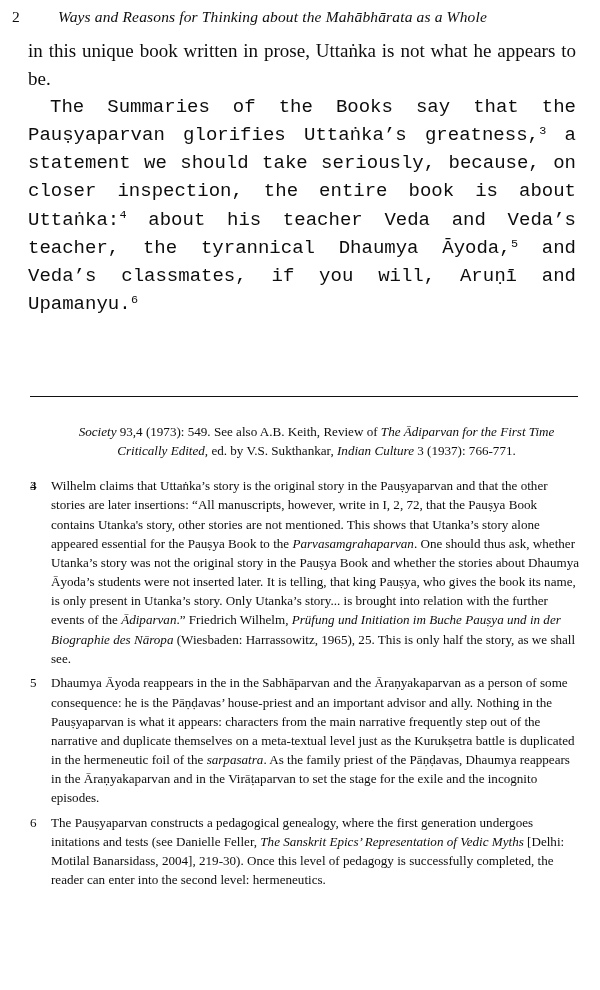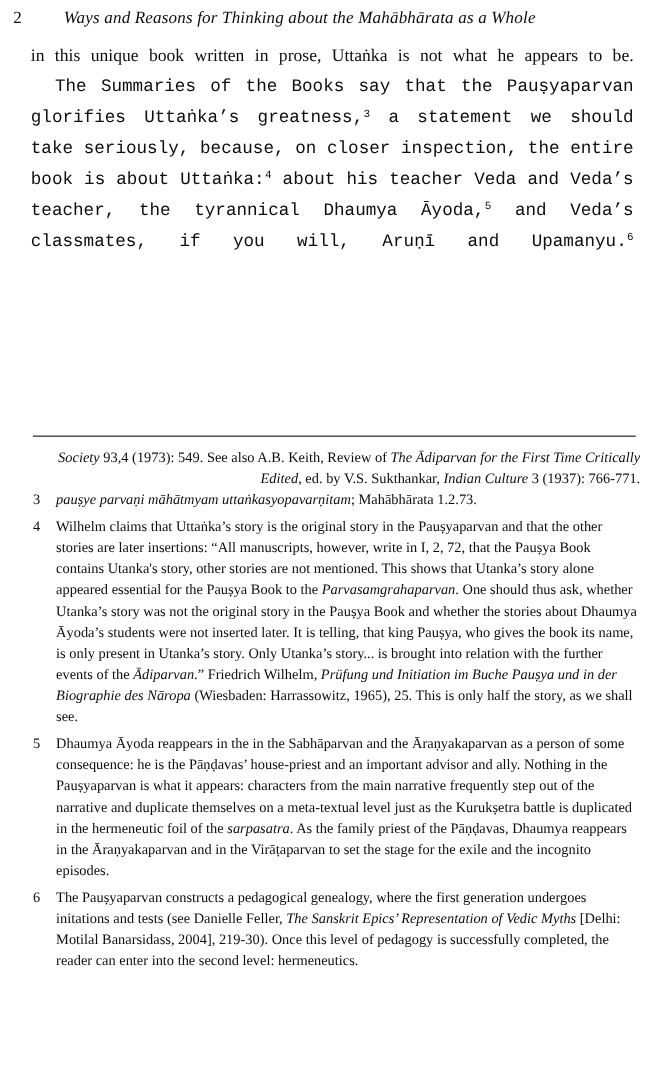--- a/index.html
+++ b/index.html
@@ -48,21 +48,21 @@
     font-size: 15.5px;
     letter-spacing: .15px;
   }
 
   
   .body-block {
     position: absolute;
     top: 37px;
     left: 28px;
     width: 548px;
-    font-size: 16px;
+    font-size: 19px;
     line-height: 28.1px;
     text-align: justify;
     text-justify: inter-word;
     -webkit-hyphens: none;
     hyphens: none;
   }
   .body-block p {
     margin: 0;
     text-indent: 0;
   }
@@ -113,22 +113,22 @@
   .fn-num {
     position: absolute;
     left: 0;
     top: 0;
     width: 14px;
     text-align: left;
     font-size: 13.1px;
   }
   .fn-cont {
     padding-left: 21px;
-    text-align: right;
-    margin: 0;
+    text-align: center;
+    margin: 16px;
   }
 
   .it { font-style: italic; }
 </style>
 </head>
 <body>
 
 <div class="page">
 
   <div class="running-head">
@@ -139,21 +139,21 @@
   <div class="body-block">
     <p class="just-all">in this unique book written in prose, Uttaṅka is not what he appears to be.</p>
     <p class="indent just-all"><span>The Summaries of the Books say that the Pauṣyaparvan glorifies Uttaṅka’s greatness,</span><sup class="fn">3</sup><span> a statement we should take seriously, because, on closer inspection, the entire book is about Uttaṅka:</span><sup class="fn">4</sup><span> about his teacher Veda and Veda’s teacher, the tyrannical Dhaumya Āyoda,</span><sup class="fn">5</sup><span> and Veda’s classmates, if you will, Aruṇī and Upamanyu.</span><sup class="fn">6</sup></p>
   </div>
 
   <div class="fn-rule"></div>
 
   <div class="footnotes">
     <p class="fn-cont fn-body"><span class="it">Society</span><span> 93,4 (1973): 549. See also A.B. Keith, Review of </span><span class="it">The Ādiparvan for the First Time Critically Edited</span><span>, ed. by V.S. Sukthankar, </span><span class="it">Indian Culture</span><span> 3 (1937): 766-771.</span></p>
     <div class="fn-item">
-      <span class="fn-num">3</span><span class="fn-body"><span class="it">pauṣye parvaṇi māhātmyam uttaṅkasyopavarṇitam</span><span>; Mahābhārata 1.2.73.</span></span>
+      <span class="fn-num">3</span>
     </div>
     <div class="fn-item">
       <span class="fn-num">4</span><span class="fn-body"><span>Wilhelm claims that Uttaṅka’s story is the original story in the Pauṣyaparvan and that the other stories are later insertions: “All manuscripts, however, write in I, 2, 72, that the Pauṣya Book contains Utanka's story, other stories are not mentioned. This shows that Utanka’s story alone appeared essential for the Pauṣya Book to the </span><span class="it">Parvasamgrahaparvan</span><span>. One should thus ask, whether Utanka’s story was not the original story in the Pauṣya Book and whether the stories about Dhaumya Āyoda’s students were not inserted later. It is telling, that king Pauṣya, who gives the book its name, is only present in Utanka’s story. Only Utanka’s story... is brought into relation with the further events of the </span><span class="it">Ādiparvan</span><span>.” Friedrich Wilhelm, </span><span class="it">Prüfung und Initiation im Buche Pauṣya und in der Biographie des Nāropa</span><span> (Wiesbaden: Harrassowitz, 1965), 25. This is only half the story, as we shall see.</span></span>
     </div>
     <div class="fn-item">
       <span class="fn-num">5</span><span class="fn-body"><span>Dhaumya Āyoda reappears in the in the Sabhāparvan and the Āraṇyakaparvan as a person of some consequence: he is the Pāṇḍavas’ house-priest and an important advisor and ally. Nothing in the Pauṣyaparvan is what it appears: characters from the main narrative frequently step out of the narrative and duplicate themselves on a meta-textual level just as the Kurukṣetra battle is duplicated in the hermeneutic foil of the </span><span class="it">sarpasatra</span><span>. As the family priest of the Pāṇḍavas, Dhaumya reappears in the Āraṇyakaparvan and in the Virāṭaparvan to set the stage for the exile and the incognito episodes.</span></span>
     </div>
     <div class="fn-item">
       <span class="fn-num">6</span><span class="fn-body"><span>The Pauṣyaparvan constructs a pedagogical genealogy, where the first generation undergoes initations and tests (see Danielle Feller, </span><span class="it">The Sanskrit Epics’ Representation of Vedic Myths</span><span> [Delhi: Motilal Banarsidass, 2004], 219-30). Once this level of pedagogy is successfully completed, the reader can enter into the second level: hermeneutics.</span></span>
     </div>

